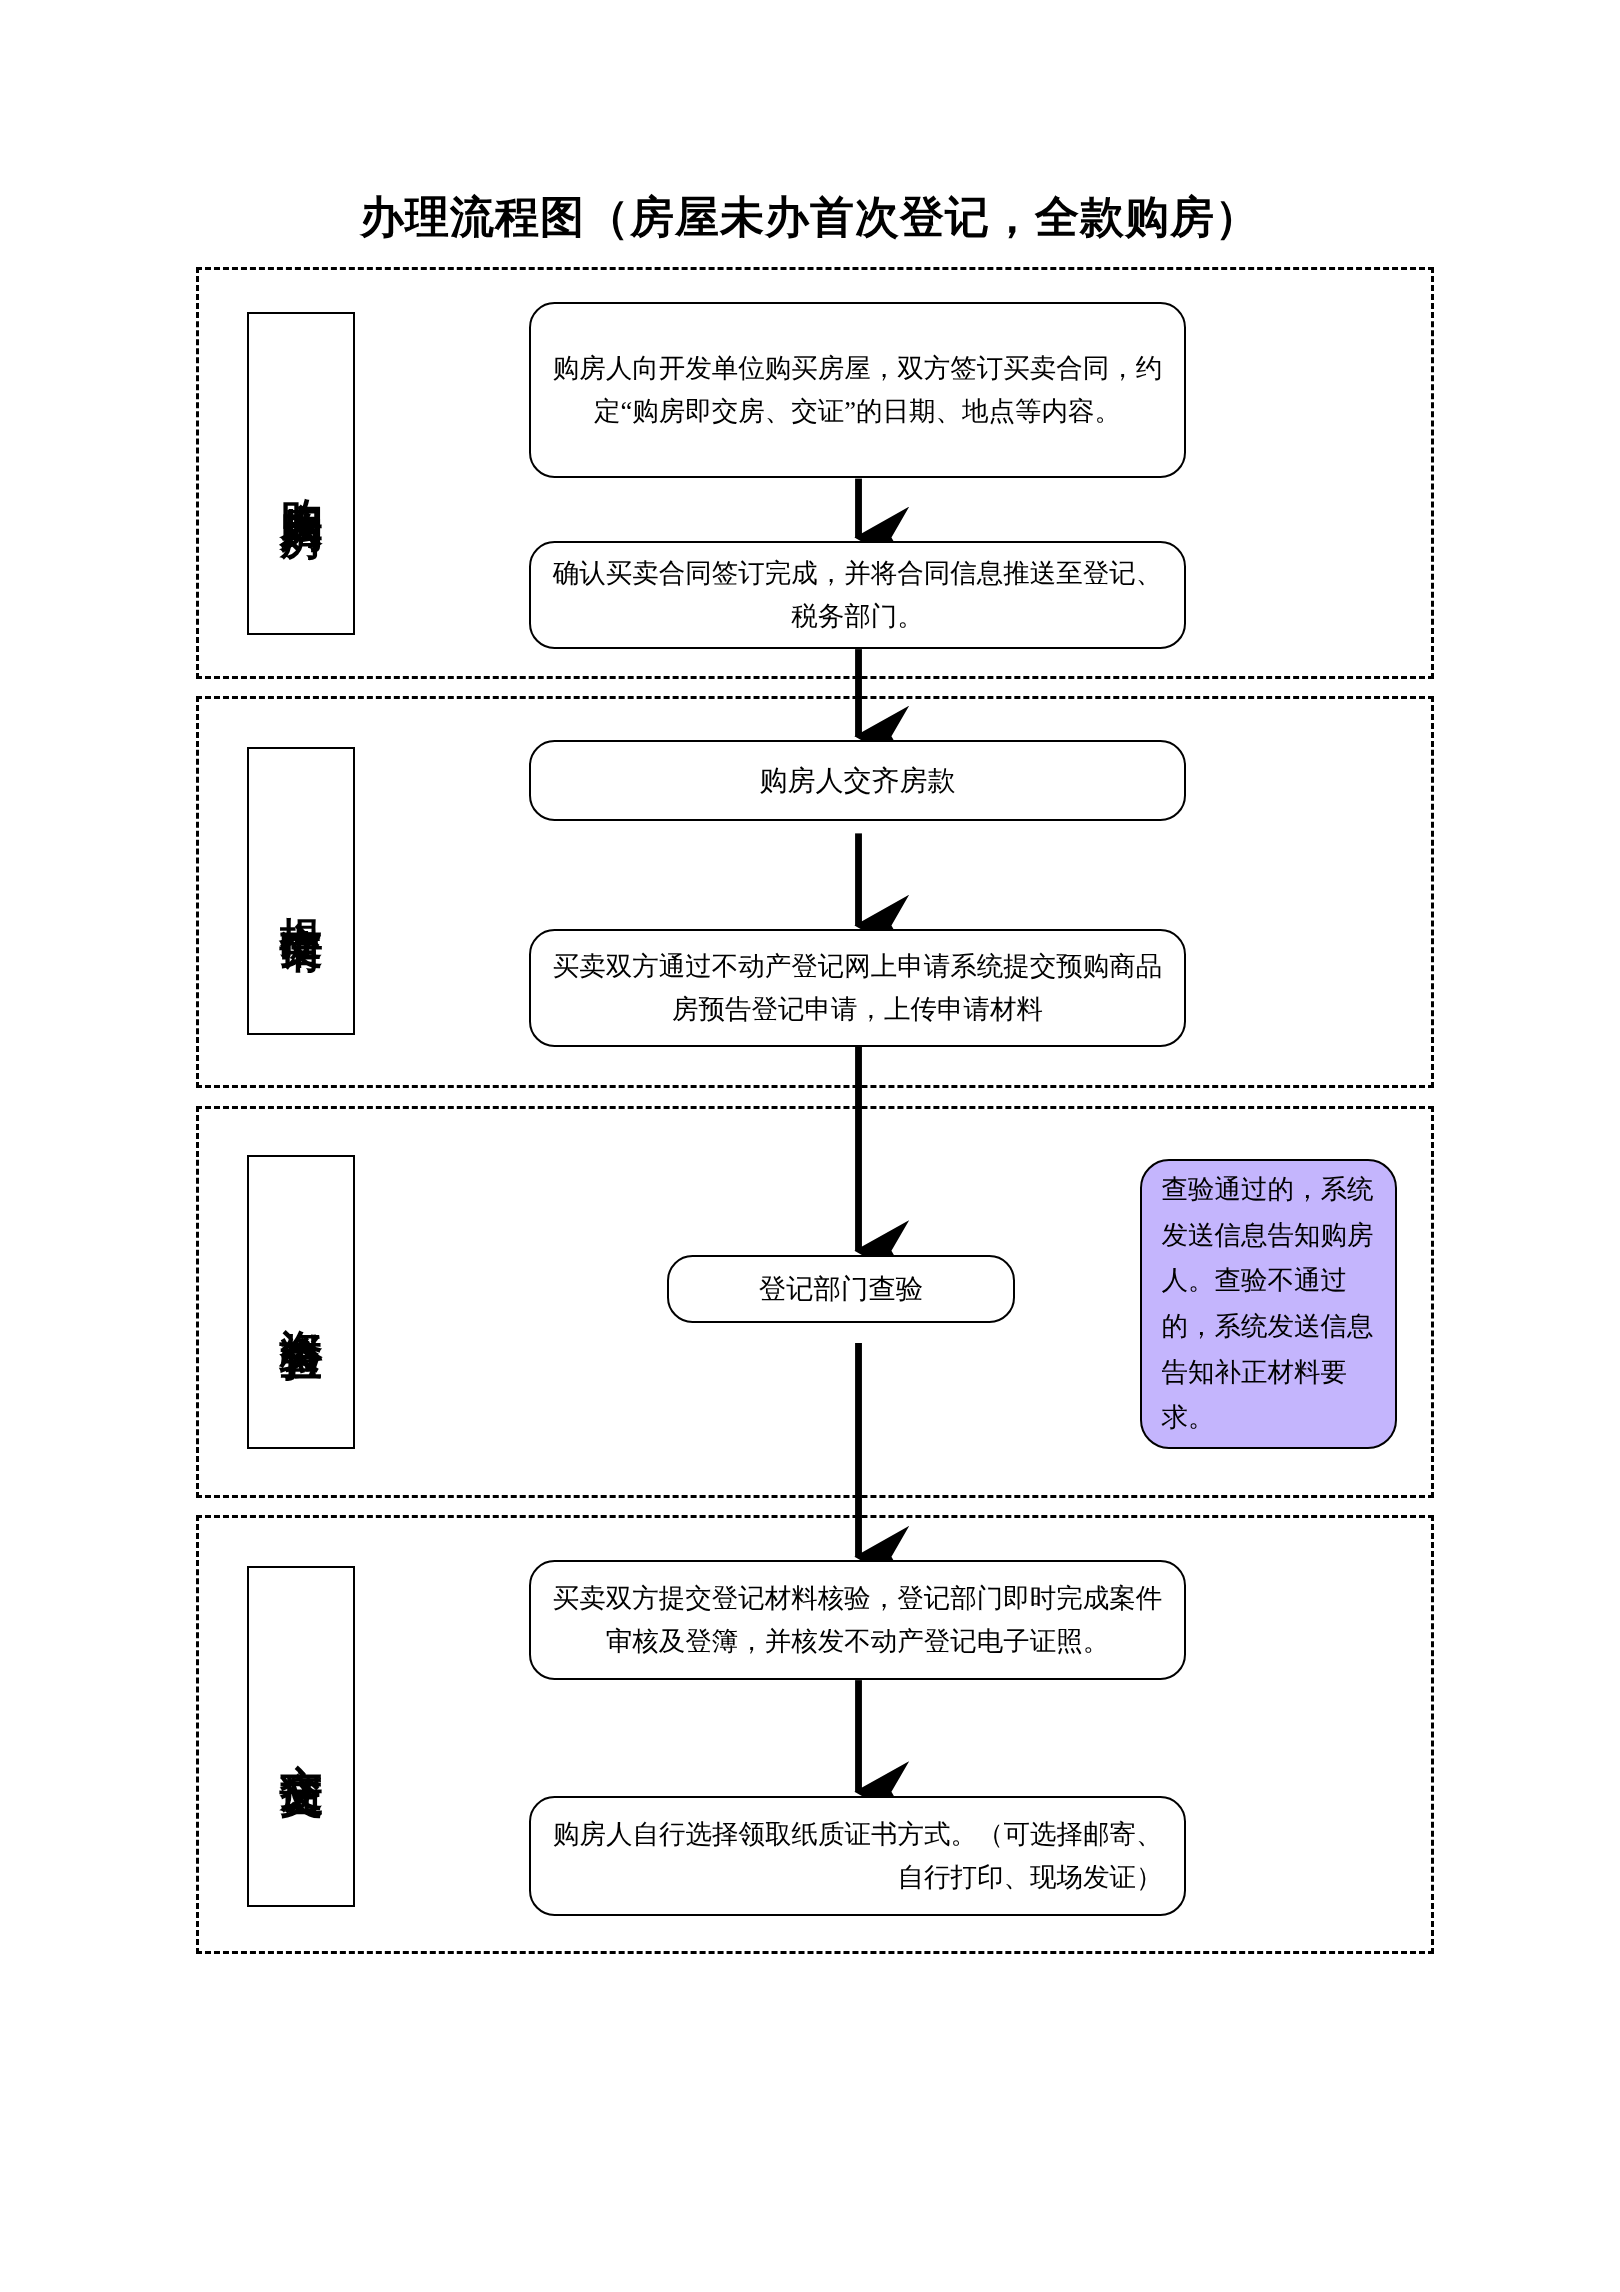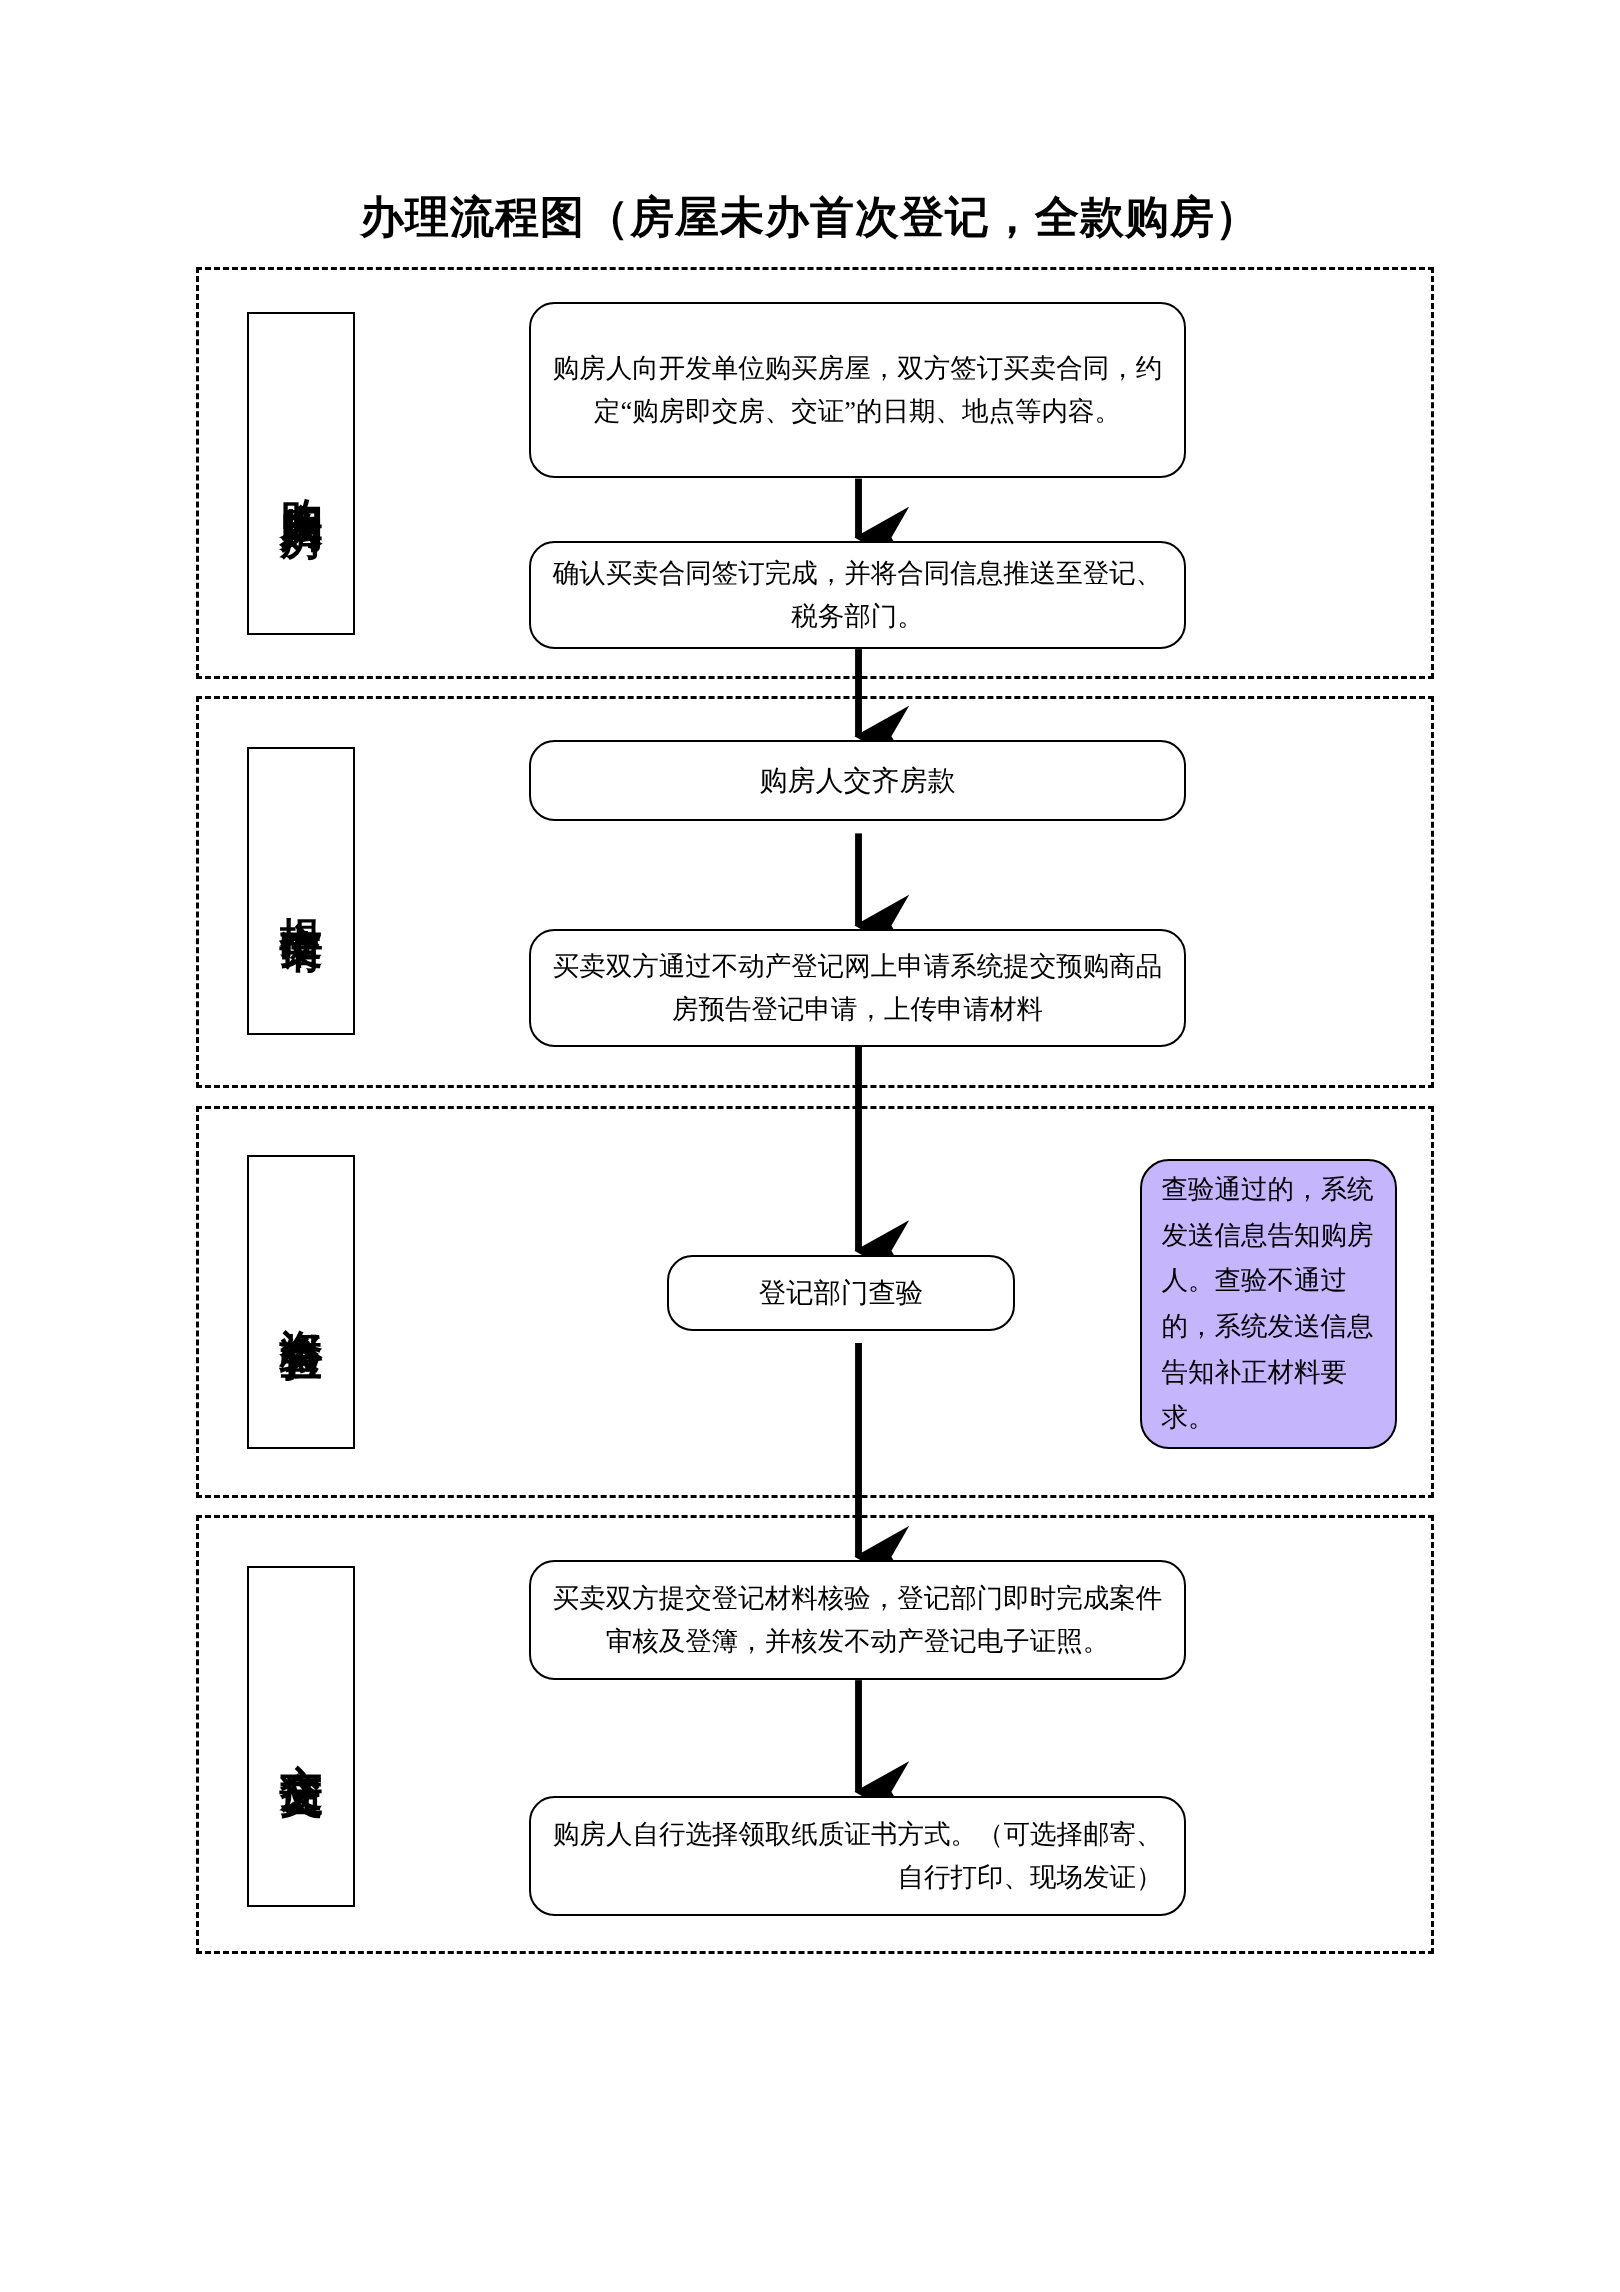--- a/index.html
+++ b/index.html
@@ -90,21 +90,21 @@
     font-size: 26.5px;
     line-height: 1.62;
     padding: 9.8px 21.6px;
     font-family: "Liberation Serif", "DejaVu Serif", serif;
     z-index: 4;
   }
   #box-0 { left: 529px; top: 302px;  width: 657px; height: 176px; }
   #box-1 { left: 529px; top: 541px;  width: 657px; height: 108px; }
   #box-2 { left: 529px; top: 740px;  width: 657px; height: 81px;  font-size: 28px; }
   #box-3 { left: 529px; top: 929px;  width: 657px; height: 118px; }
-  #box-4 { left: 667px; top: 1255px; width: 348px; height: 76px;  font-size: 27.4px; }
+  #box-4 { left: 667px; top: 1255px; width: 348px; height: 68px;  font-size: 27.4px; }
   #box-5 { left: 529px; top: 1560px; width: 657px; height: 120px; }
   #box-6 { left: 529px; top: 1796px; width: 657px; height: 120px; text-align: right; }
 
   
   #note-box {
     position: absolute;
     left: 1140px;
     top: 1159px;
     width: 257px;
     height: 290px;

